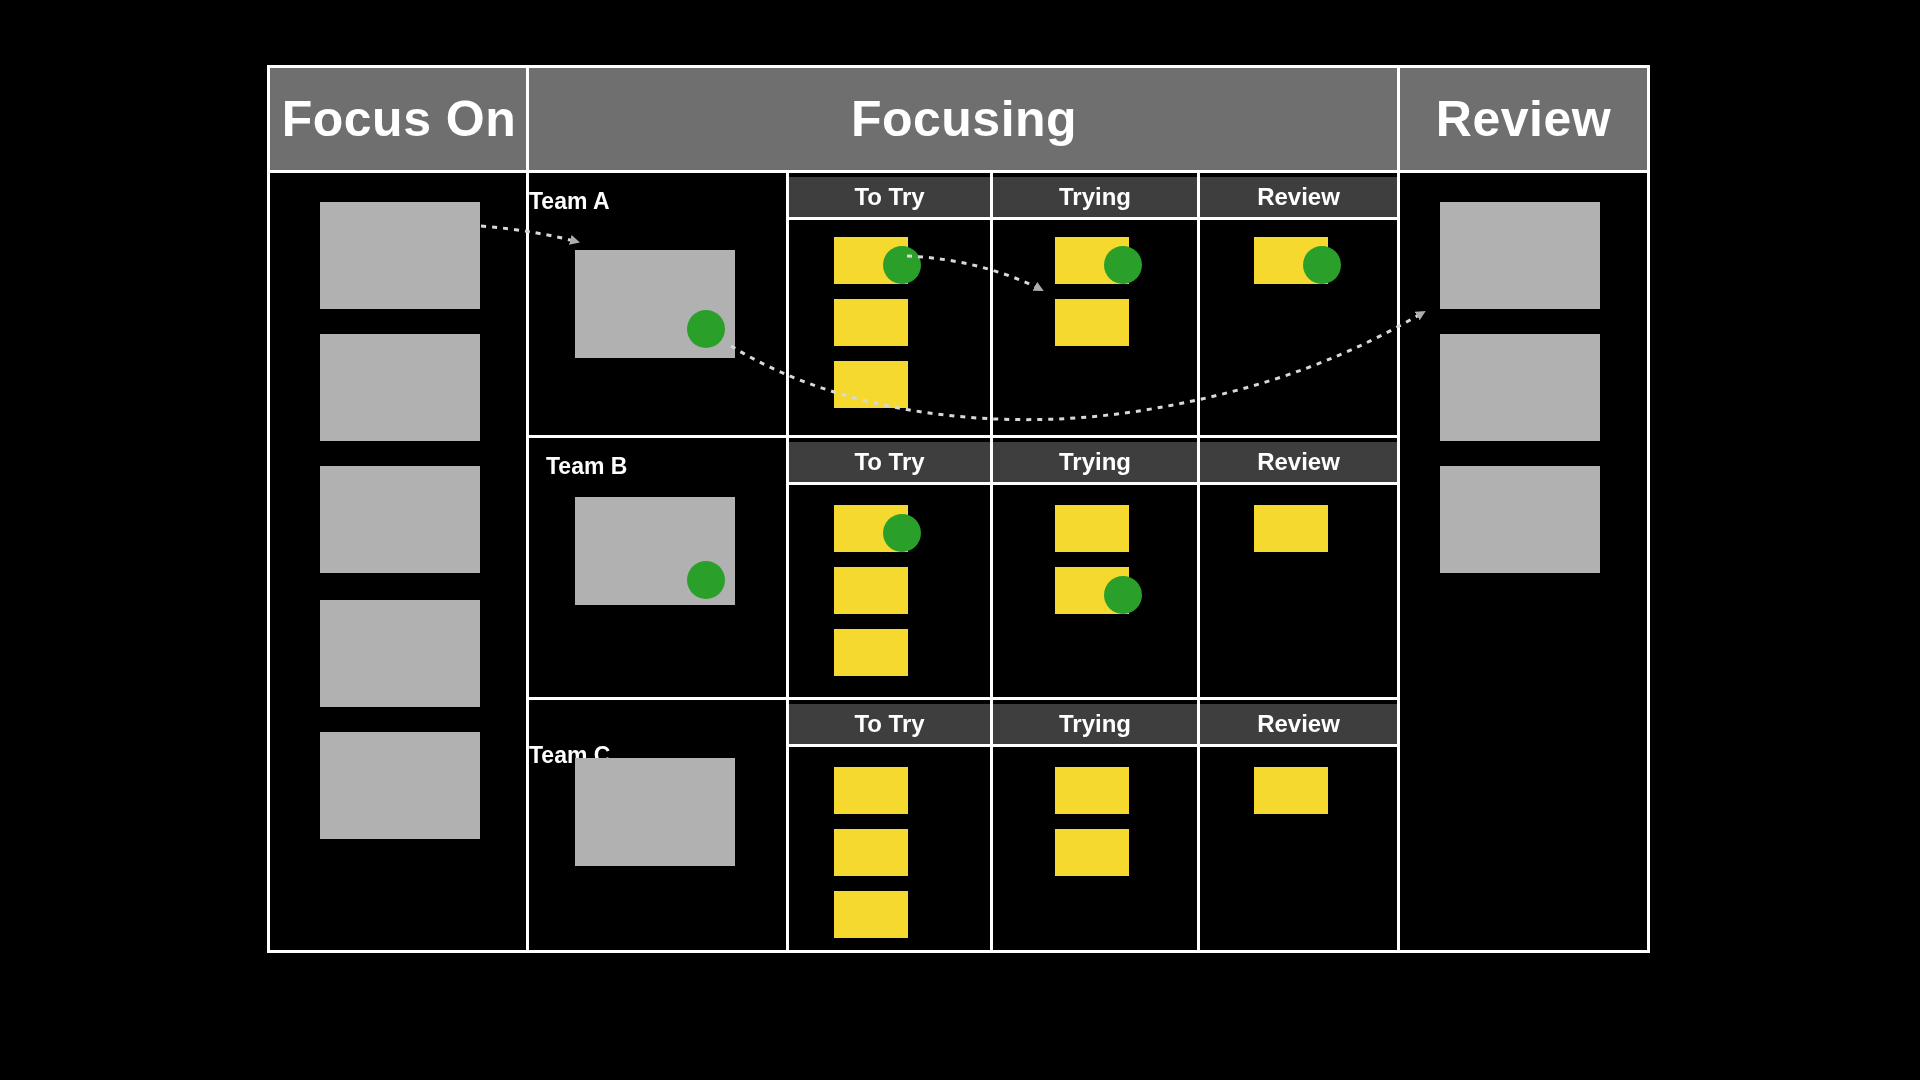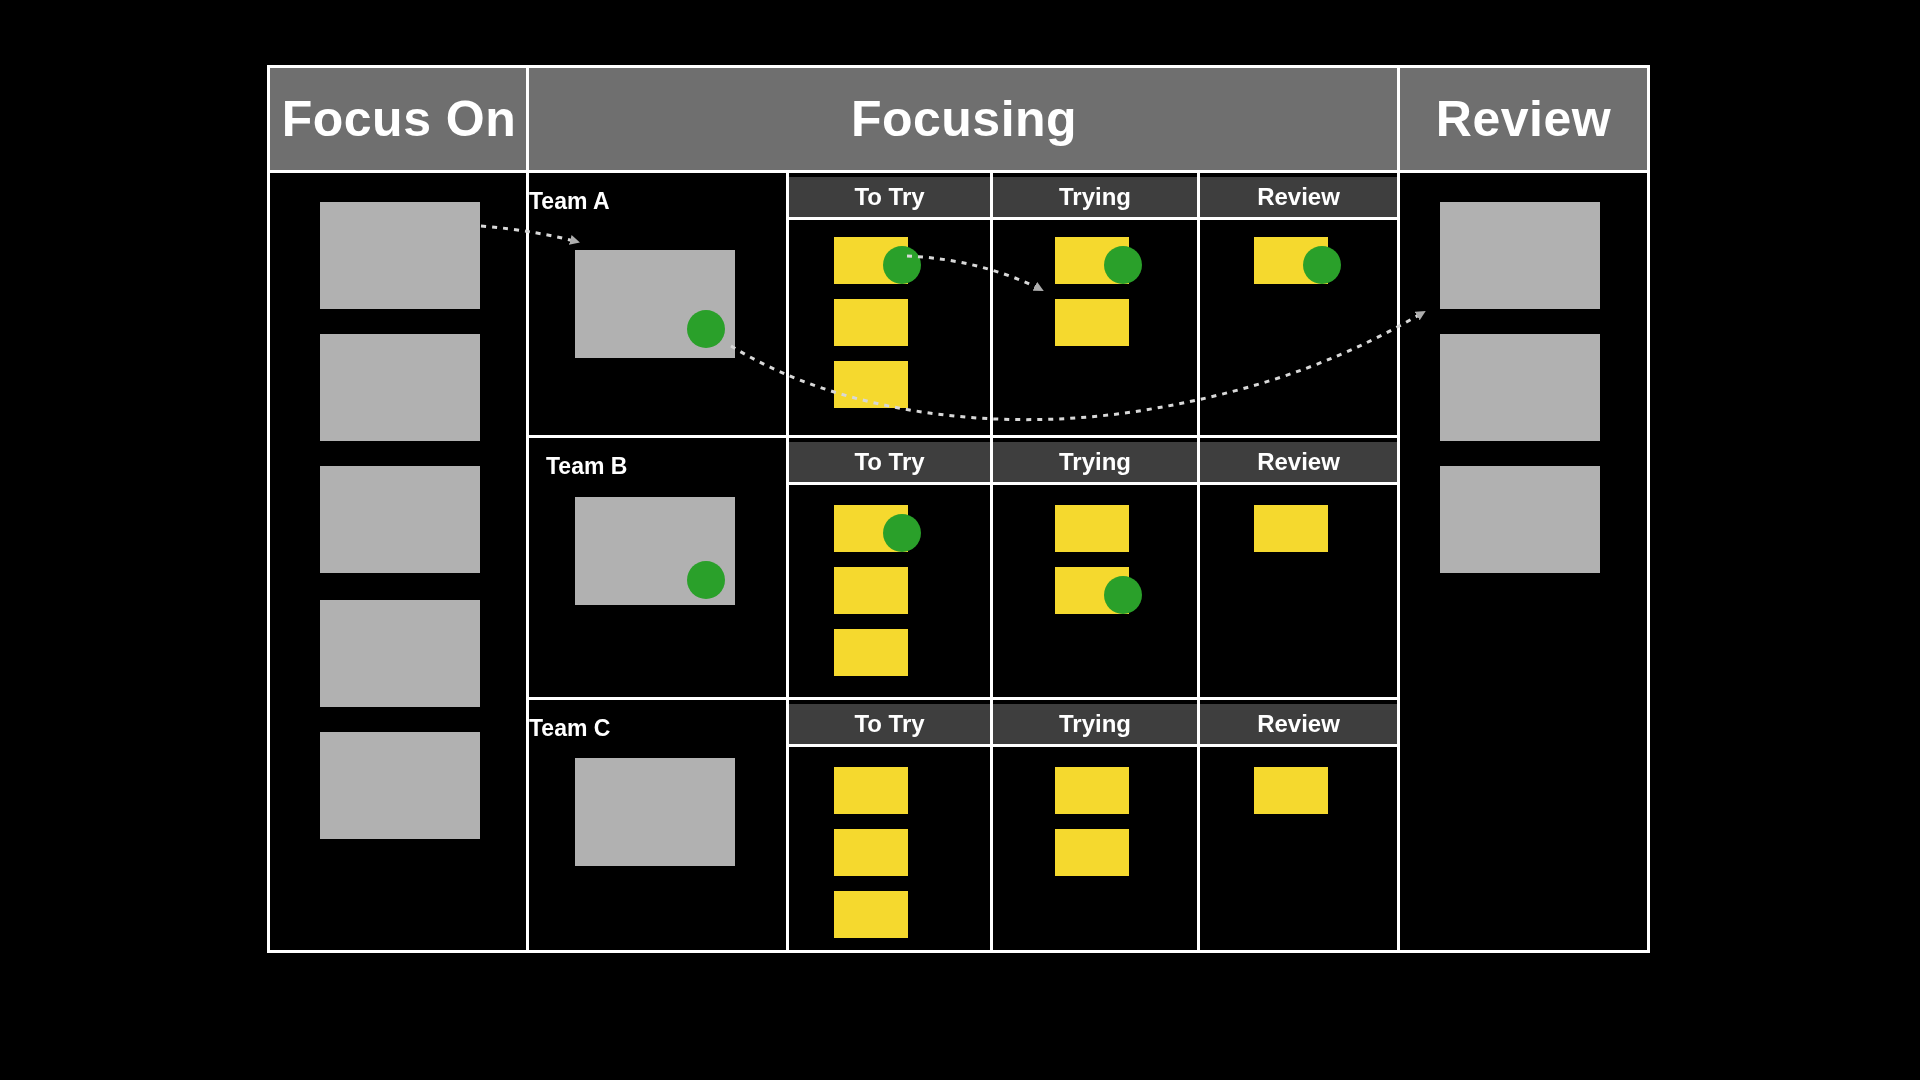--- a/index.html
+++ b/index.html
@@ -67,21 +67,21 @@
       <div class="abs card" style="left: 575px; top: 497px; width: 160px; height: 108px;"></div>
       <div class="abs dot" style="left: 687px; top: 561px; width: 38px; height: 38px;"></div>
       <div class="abs note" style="left: 834px; top: 505px; width: 74px; height: 47px;"></div>
       <div class="abs dot" style="left: 883px; top: 514px; width: 38px; height: 38px;"></div>
       <div class="abs note" style="left: 834px; top: 567px; width: 74px; height: 47px;"></div>
       <div class="abs note" style="left: 834px; top: 629px; width: 74px; height: 47px;"></div>
       <div class="abs note" style="left: 1055px; top: 505px; width: 74px; height: 47px;"></div>
       <div class="abs note" style="left: 1055px; top: 567px; width: 74px; height: 47px;"></div>
       <div class="abs dot" style="left: 1104px; top: 576px; width: 38px; height: 38px;"></div>
       <div class="abs note" style="left: 1254px; top: 505px; width: 74px; height: 47px;"></div>
-      <div class="abs team-label" style="left: 529px; top: 715px; width: 257px;">Team C</div>
+      <div class="abs team-label" style="left: 529px; top: 742px; width: 257px;">Team C</div>
       <div class="abs band" style="left: 789px; top: 704px; width: 201px; height: 40px;">To Try</div>
       <div class="abs band" style="left: 993px; top: 704px; width: 204px; height: 40px;">Trying</div>
       <div class="abs band" style="left: 1200px; top: 704px; width: 197px; height: 40px;">Review</div>
       <div class="abs gline" style="left: 789px; top: 744px; width: 608px; height: 3px;"></div>
       <div class="abs card" style="left: 575px; top: 758px; width: 160px; height: 108px;"></div>
       <div class="abs note" style="left: 834px; top: 767px; width: 74px; height: 47px;"></div>
       <div class="abs note" style="left: 834px; top: 829px; width: 74px; height: 47px;"></div>
       <div class="abs note" style="left: 834px; top: 891px; width: 74px; height: 47px;"></div>
       <div class="abs note" style="left: 1055px; top: 767px; width: 74px; height: 47px;"></div>
       <div class="abs note" style="left: 1055px; top: 829px; width: 74px; height: 47px;"></div>

